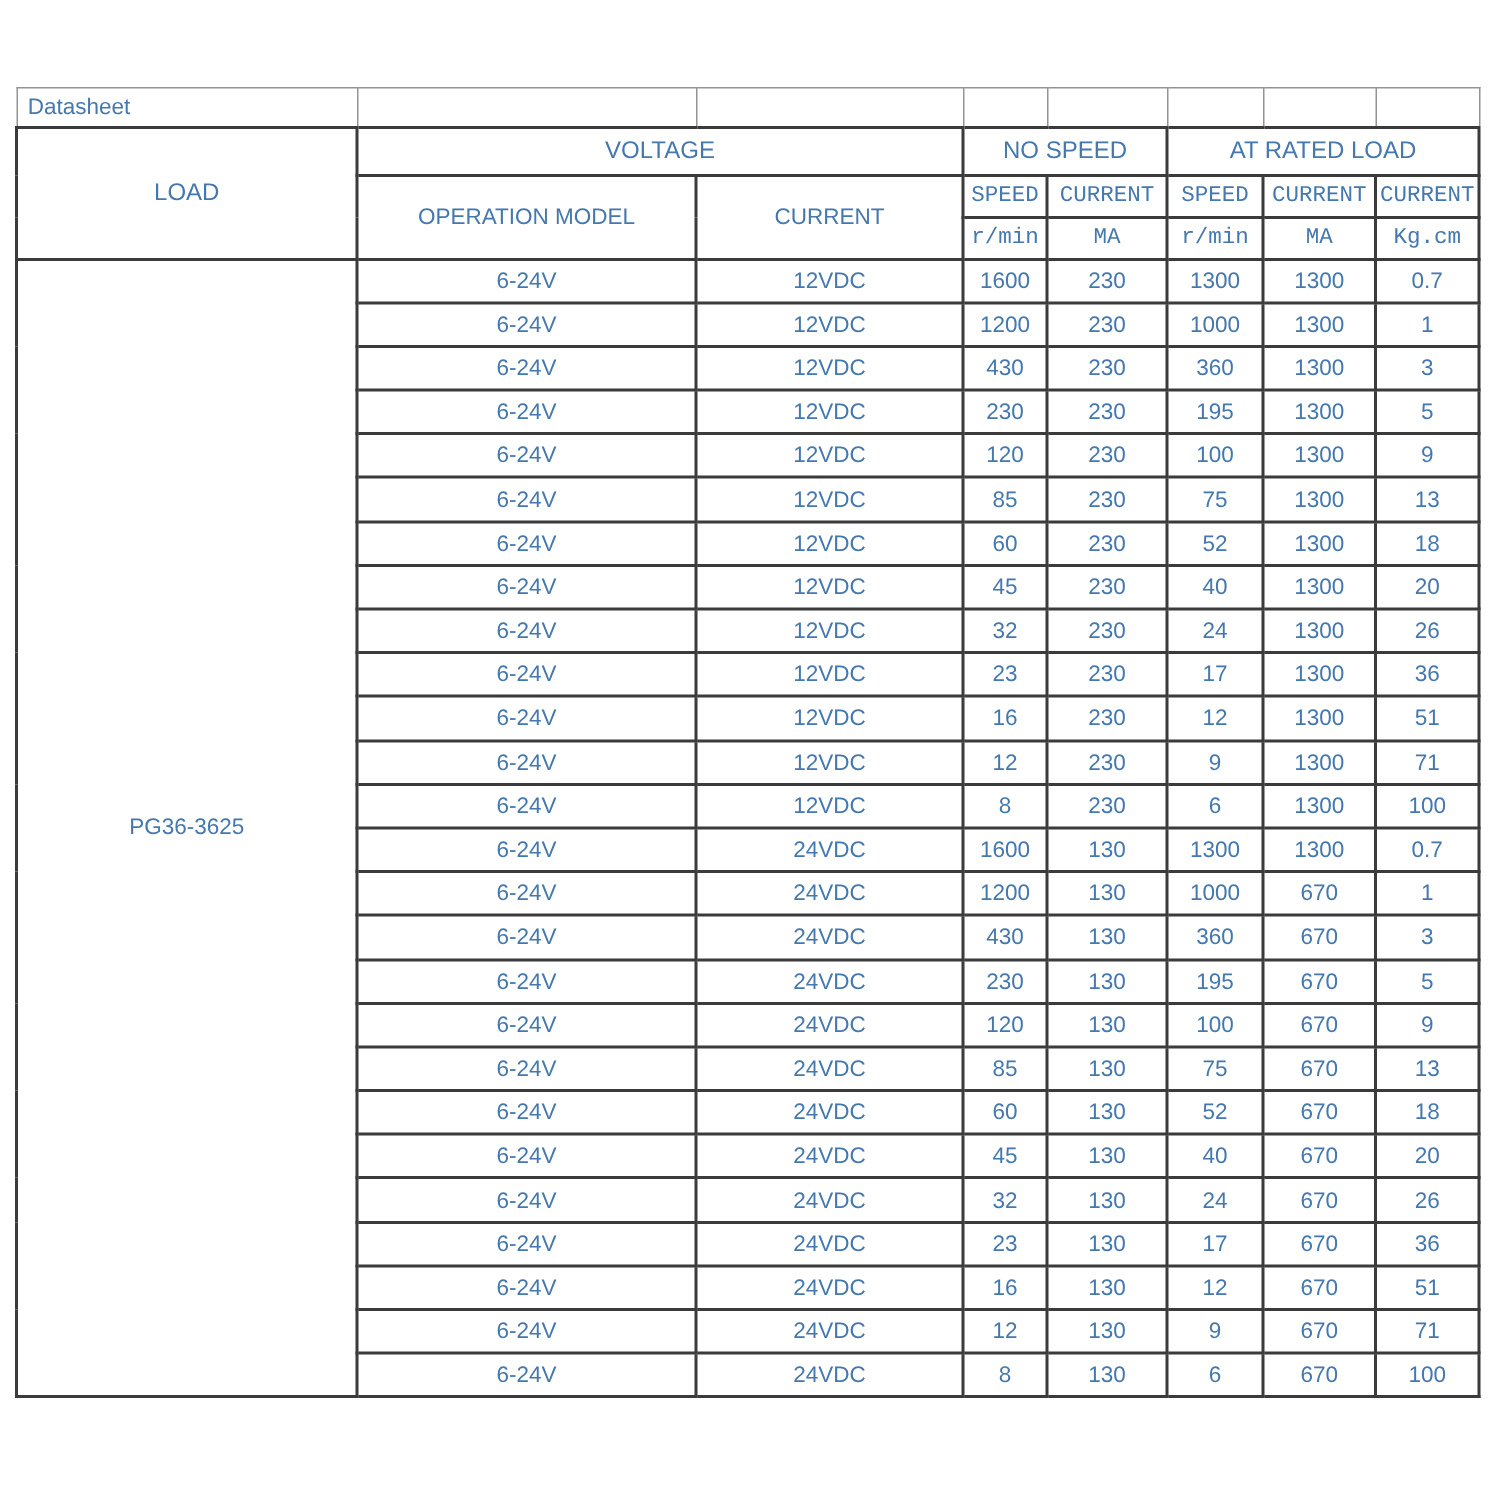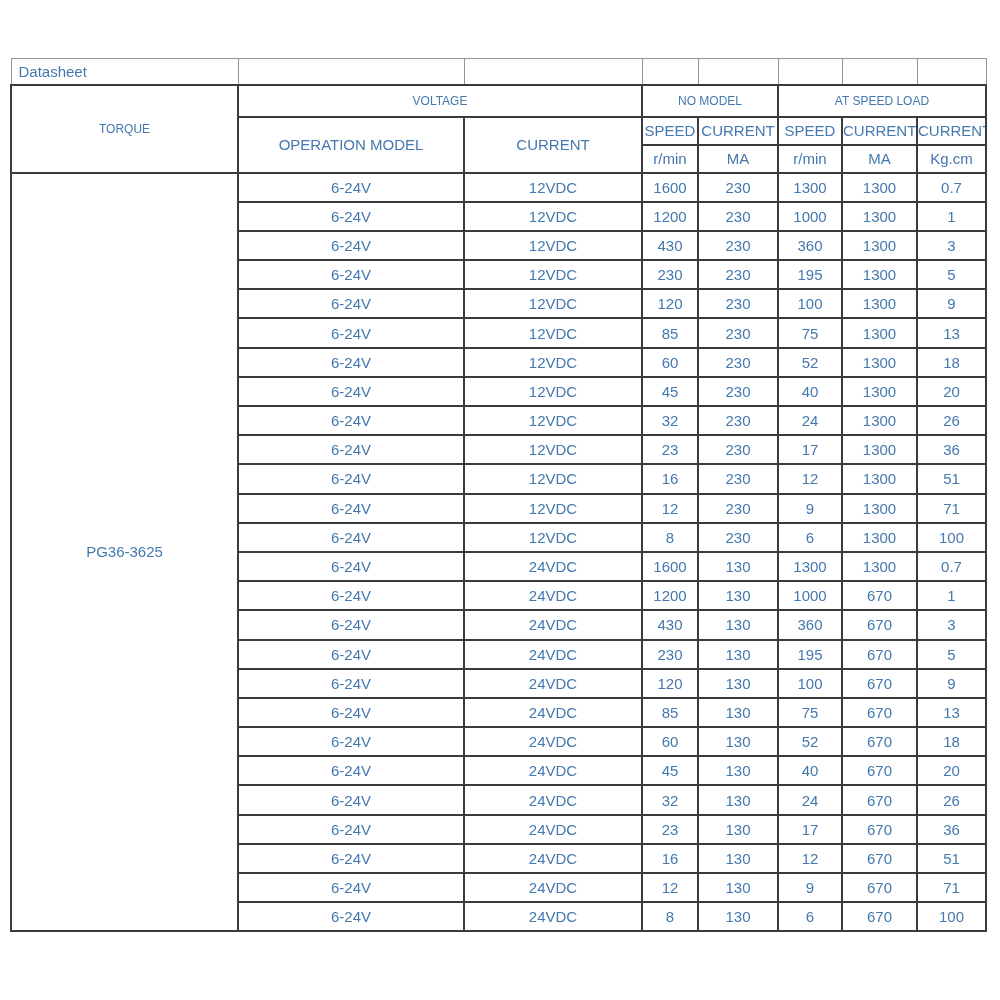--- a/index.html
+++ b/index.html
@@ -38,22 +38,22 @@
   tr.ds-row td {
     border: 1px solid var(--border-light, #949494);
     border-bottom: 2px solid var(--border-dark, #3b3b3b);
   }
   tr.ds-row td.title-cell {
     text-align: left;
     padding-left: 7px;
   }
   tr.hdr-main { height: 32px; }
   tr.hdr-sub  { height: 28px; }
-  tr.hdr-main td, td.group-hdr { font-size: 12px; }
-  td.sub-hdr, td.unit-hdr { font-size: 15px; }
+  tr.hdr-main td, td.group-hdr { font-size: 16px; }
+  td.sub-hdr, td.unit-hdr { font-size: 15px; font-family: Liberation Mono, monospace; }
   td.edge-l { border-left: 1px solid var(--border-light, #949494); }
   td.model-cell { font-size: 15px; }
   tbody.body-rows tr { height: 29.2px; }
 </style>
 </head>
 <body>
 
 <div class="page">
   <table class="datasheet">
     <colgroup>
@@ -71,24 +71,24 @@
         <td class="title-cell edge-l">Datasheet</td>
         <td></td>
         <td></td>
         <td></td>
         <td></td>
         <td></td>
         <td></td>
         <td></td>
       </tr>
       <tr class="hdr-main">
-        <td class="edge-l group-hdr" rowspan="3">TORQUE</td>
+        <td class="edge-l group-hdr" rowspan="3">LOAD</td>
         <td class="group-hdr" colspan="2">VOLTAGE</td>
-        <td class="group-hdr" colspan="2">NO MODEL</td>
-        <td class="group-hdr" colspan="3">AT SPEED LOAD</td>
+        <td class="group-hdr" colspan="2">NO SPEED</td>
+        <td class="group-hdr" colspan="3">AT RATED LOAD</td>
       </tr>
       <tr class="hdr-sub">
         <td class="group-hdr" rowspan="2">OPERATION MODEL</td>
         <td class="group-hdr" rowspan="2">CURRENT</td>
         <td class="sub-hdr">SPEED</td>
         <td class="sub-hdr">CURRENT</td>
         <td class="sub-hdr">SPEED</td>
         <td class="sub-hdr">CURRENT</td>
         <td class="sub-hdr">CURRENT</td>
       </tr>

